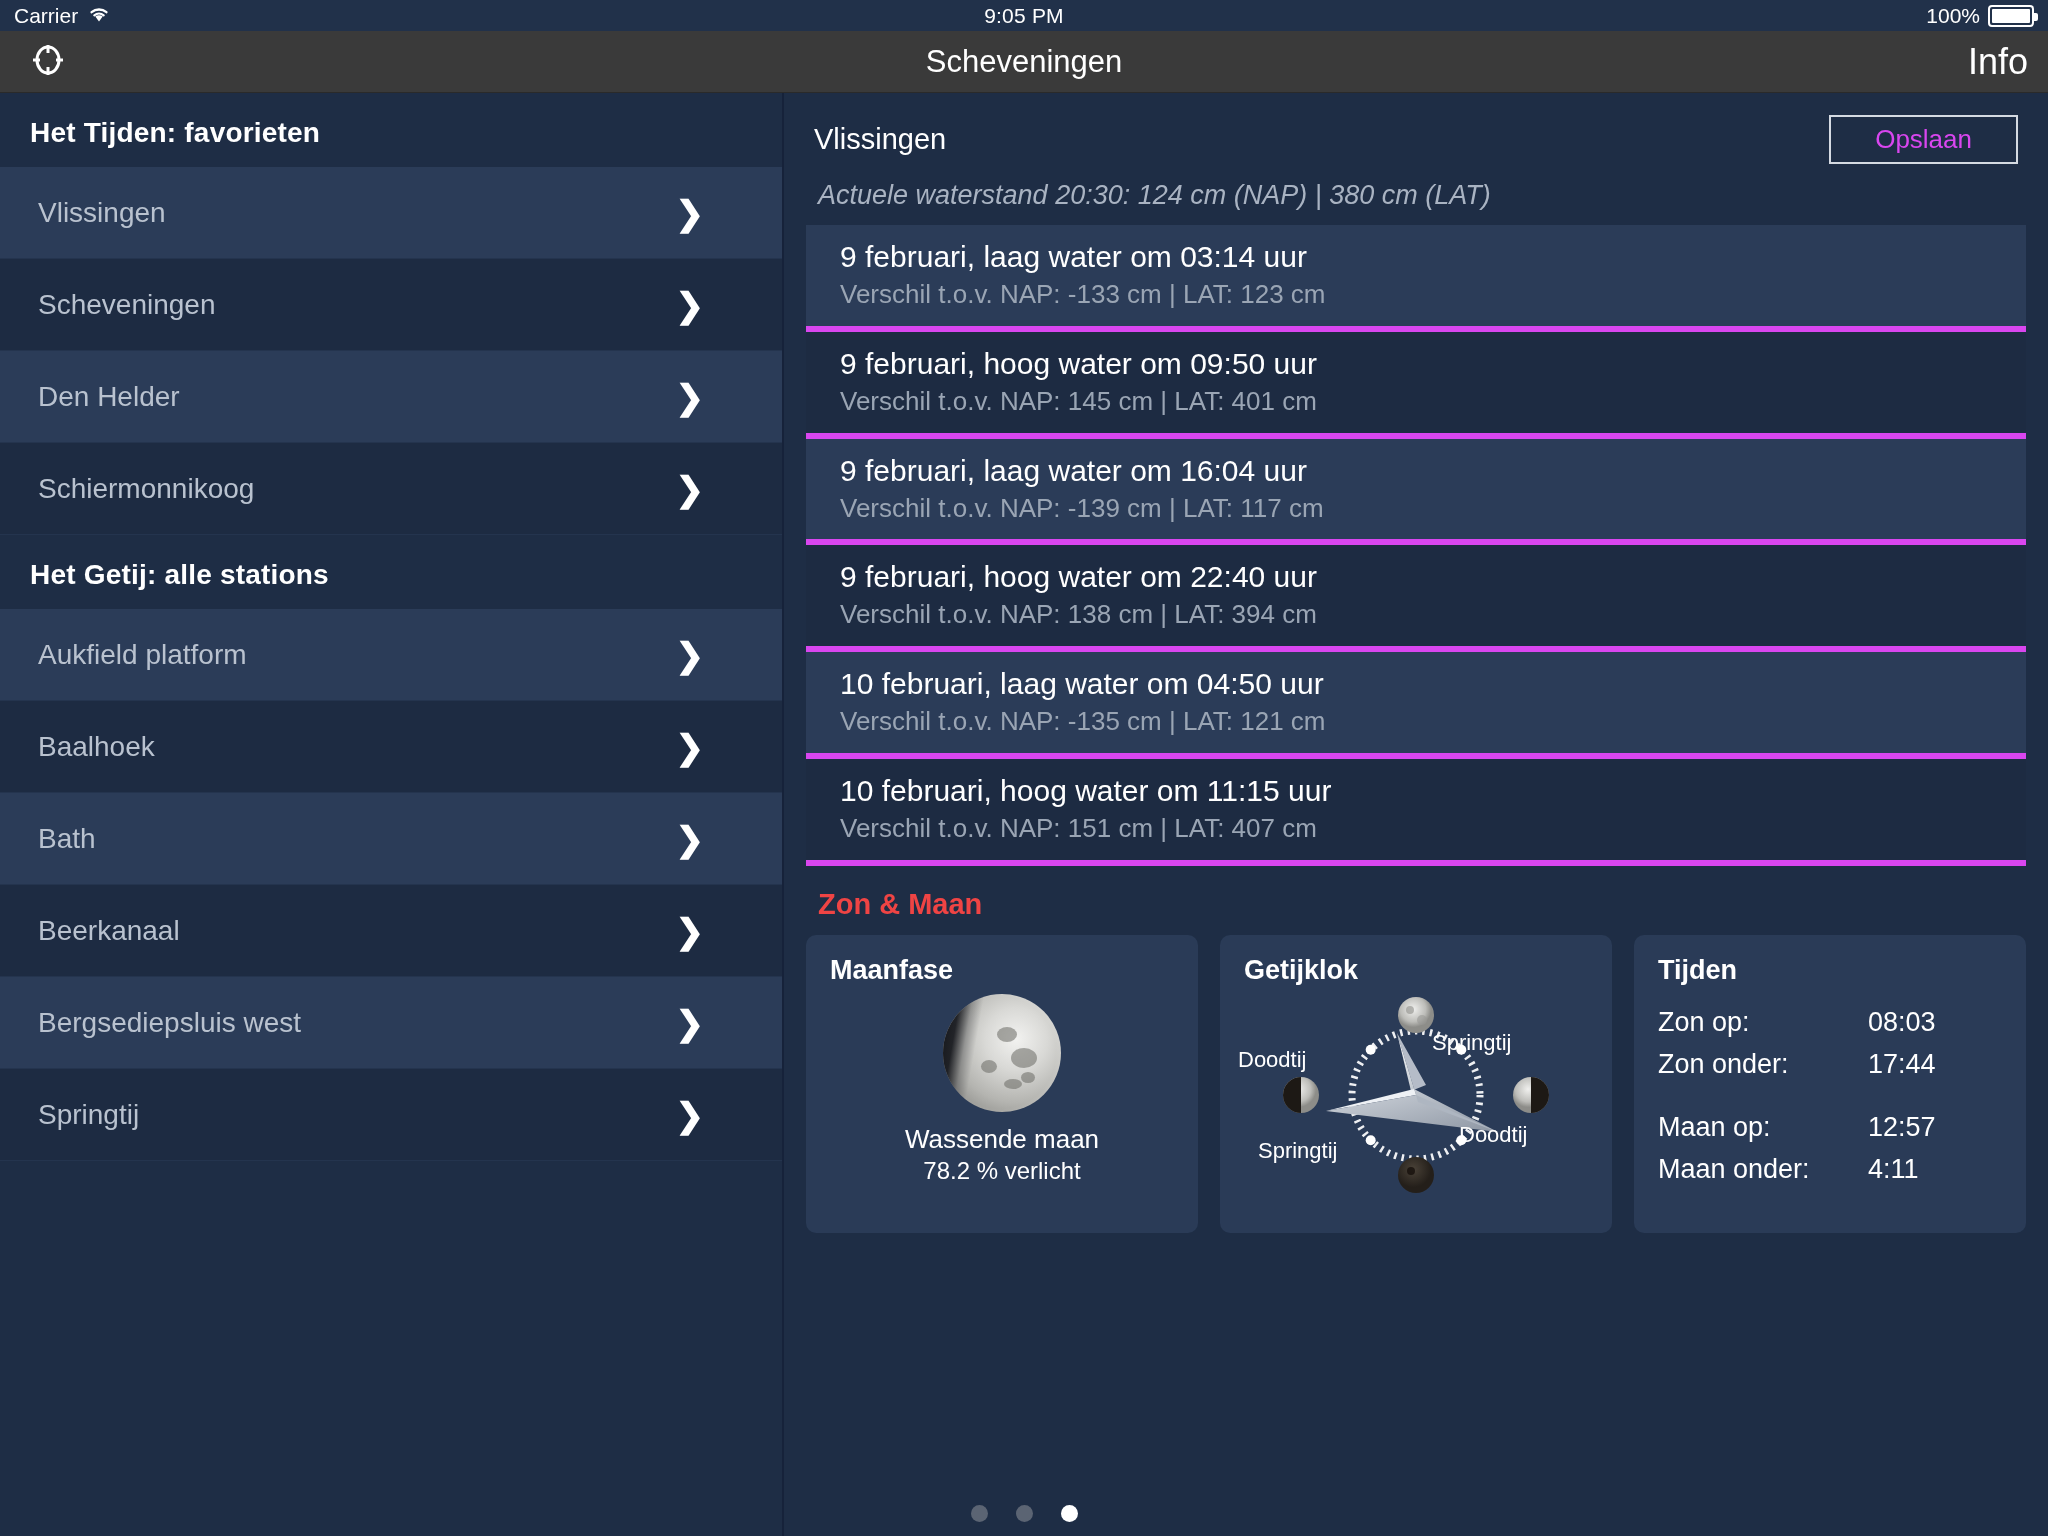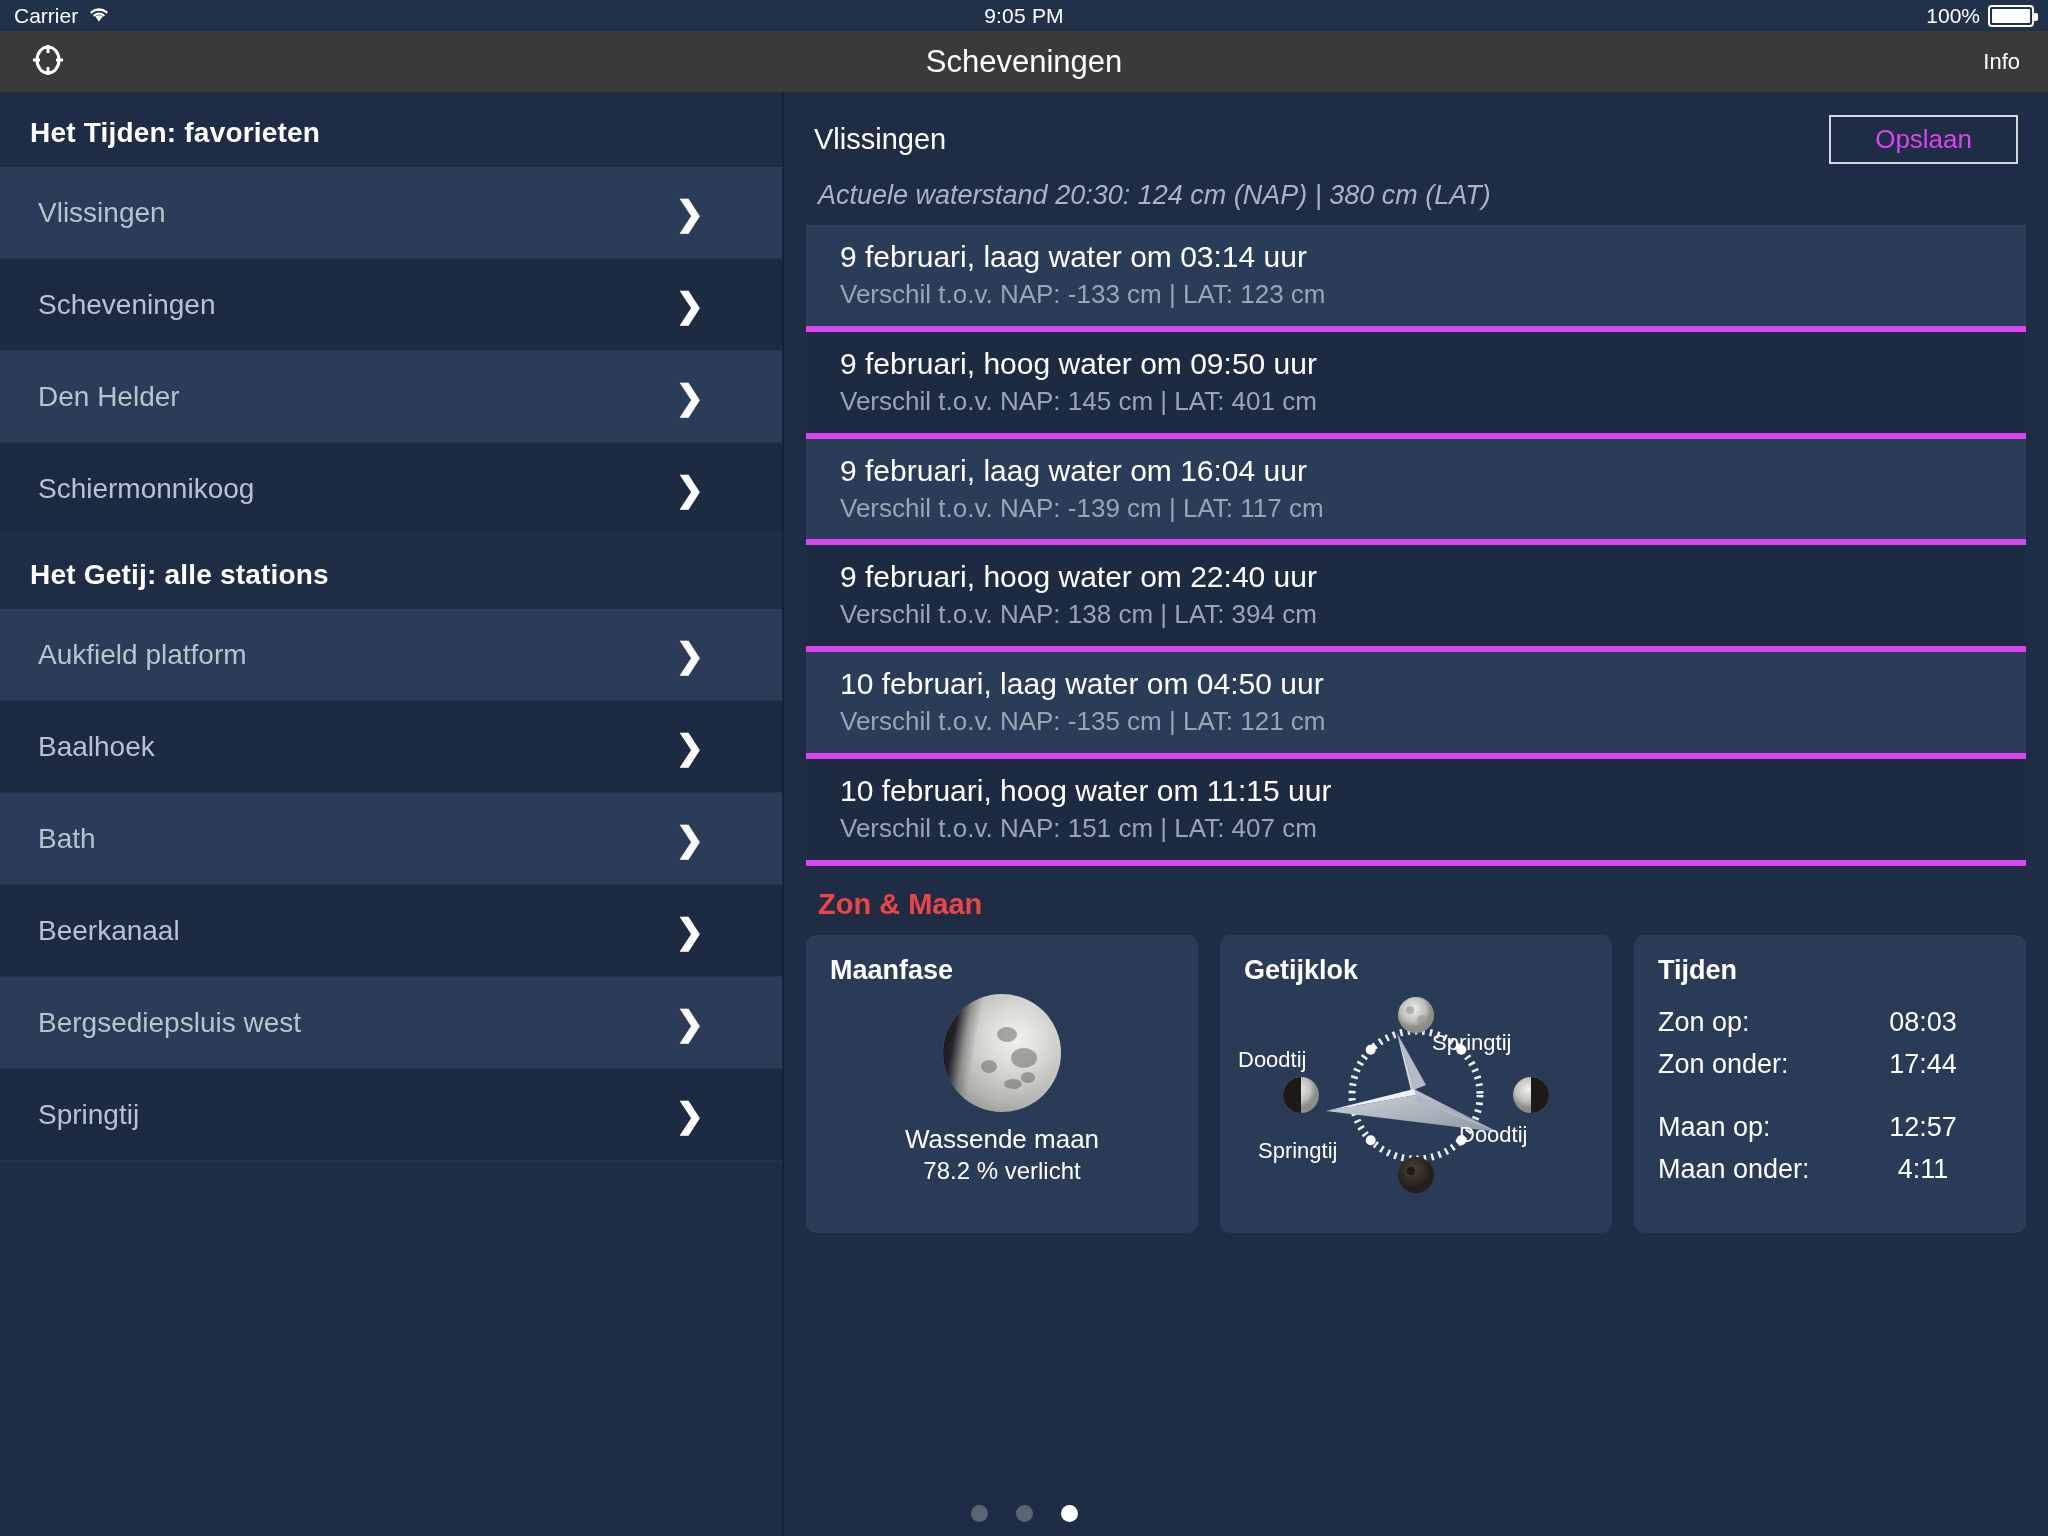--- a/index.html
+++ b/index.html
@@ -45,22 +45,22 @@
     display:flex; align-items:center;
     position:relative;
     border-bottom:1px solid #2a2a2a;
   }
   .nav-title {
     position:absolute; left:0; right:0; text-align:center;
     color:#ffffff; font-size:31px;
   }
   .nav-left-icon { margin-left:30px; z-index:2; }
   .nav-right {
-    margin-left:auto; margin-right:28px;
-    color:#ffffff; font-size:22px; z-index:2;
+    margin-left:auto; margin-right:20px;
+    color:#ffffff; font-size:36px; z-index:2;
   }
 
   
   .main { display:flex; height:calc(1536px - 31px - 62px); }
 
   
   .left-pane {
     width:782px; flex:0 0 782px;
     background:#1e2d45;
     overflow:hidden;
@@ -163,21 +163,21 @@
   .clock-area { position:relative; height:210px; margin-top:4px; }
   .clock-area svg { position:absolute; left:50%; top:0; transform:translateX(-50%); }
 
   
   .tijden-rows { margin-top:16px; }
   .tijden-row {
     display:flex; color:#ffffff; font-size:27px;
     line-height:1.55;
   }
   .tijden-row .lbl { width:210px; }
-  .tijden-row .val { text-align:center; width:110px; }
+  .tijden-row .val { text-align:left; width:110px; }
   .tijden-gap { height:22px; }
 
   
   .page-dots {
     position:absolute; left:0; right:0; bottom:14px;
     display:flex; justify-content:center; gap:28px;
   }
   .dot { width:17px; height:17px; border-radius:50%; background:#5b6473; }
   .dot.active { background:#ffffff; }
 </style>

